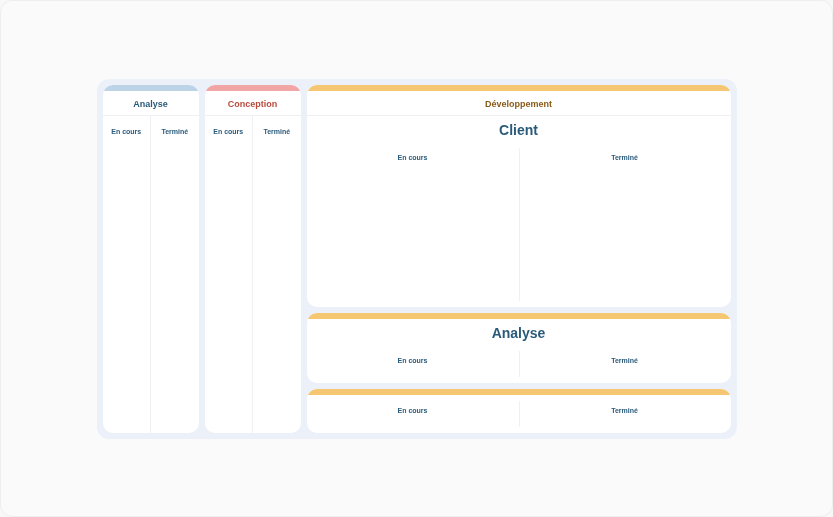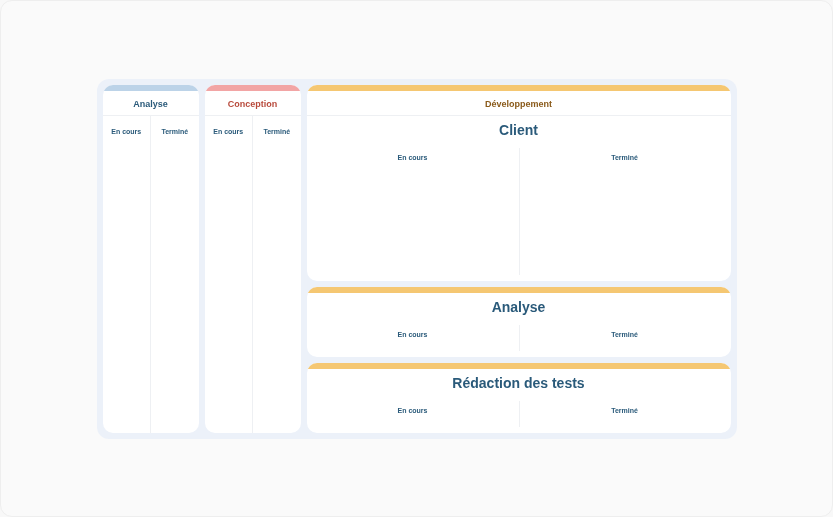--- a/index.html
+++ b/index.html
@@ -188,21 +188,20 @@
           <div class="lane">
             <span class="lane-label">En cours</span>
           </div>
           <div class="lane">
             <span class="lane-label">Terminé</span>
           </div>
         </div>
       </div>
 
       <div class="dev-panel dev-sub">
-        <div class="subtitle">Rédaction des tests</div>
         <div class="swimlane lane-sep-short">
           <div class="lane">
             <span class="lane-label">En cours</span>
           </div>
           <div class="lane">
             <span class="lane-label">Terminé</span>
           </div>
         </div>
       </div>
 

